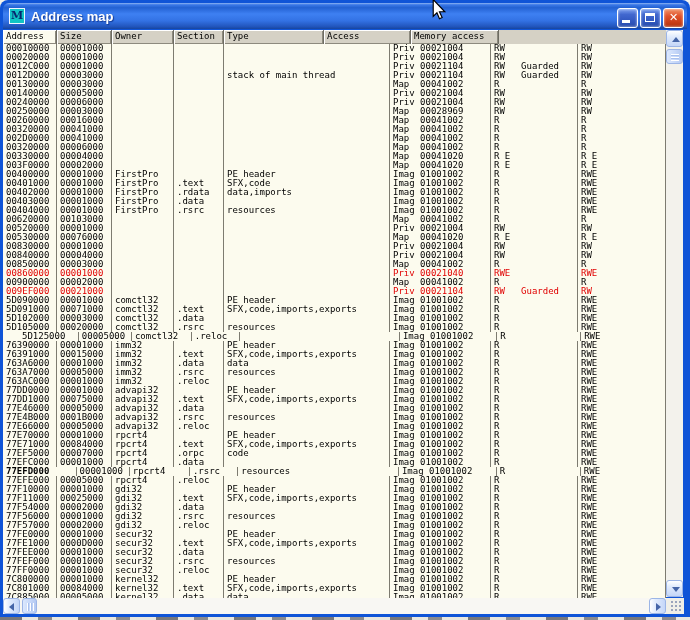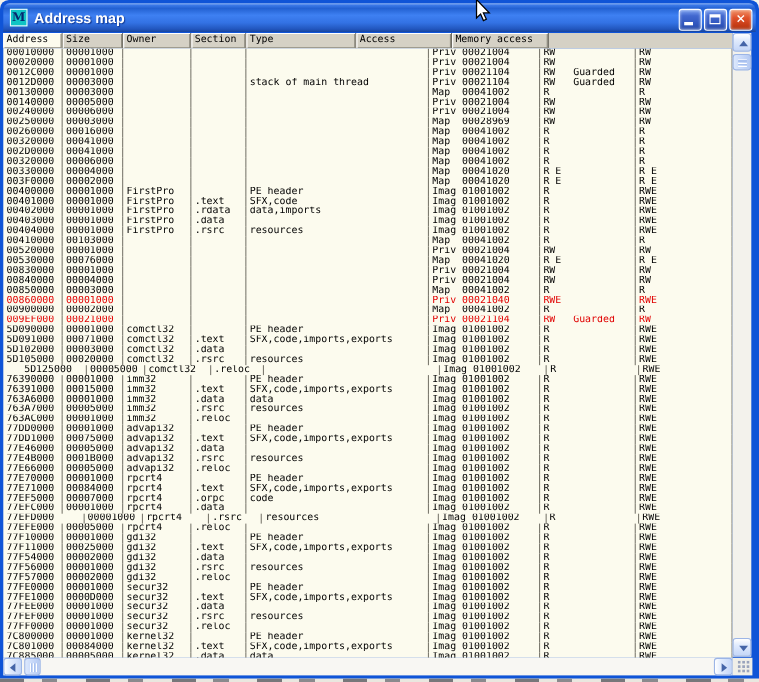--- a/index.html
+++ b/index.html
@@ -286,21 +286,21 @@
           <div class="cell" style="width: 54px;">00404000</div>
           <div class="cell" style="width: 55px;">00001000</div>
           <div class="cell" style="width: 62px;">FirstPro</div>
           <div class="cell" style="width: 50px;">.rsrc</div>
           <div class="cell" style="width: 166px;">resources</div>
           <div class="cell" style="width: 101px;">Imag 01001002</div>
           <div class="cell" style="width: 87px;">R</div>
           <div class="cell" style="width: 88px;">RWE</div>
         </div>
         <div class="row">
-          <div class="cell" style="width: 54px;">00410000</div>
+          <div class="cell" style="width: 54px;">00620000</div>
           <div class="cell" style="width: 55px;">00103000</div>
           <div class="cell" style="width: 62px;"></div>
           <div class="cell" style="width: 50px;"></div>
           <div class="cell" style="width: 166px;"></div>
           <div class="cell" style="width: 101px;">Map  00041002</div>
           <div class="cell" style="width: 87px;">R</div>
           <div class="cell" style="width: 88px;">R</div>
         </div>
         <div class="row">
           <div class="cell" style="width: 54px;">00520000</div>
@@ -566,21 +566,21 @@
           <div class="cell" style="width: 54px;">77EFC000</div>
           <div class="cell" style="width: 55px;">00001000</div>
           <div class="cell" style="width: 62px;">rpcrt4</div>
           <div class="cell" style="width: 50px;">.data</div>
           <div class="cell" style="width: 166px;"></div>
           <div class="cell" style="width: 101px;">Imag 01001002</div>
           <div class="cell" style="width: 87px;">R</div>
           <div class="cell" style="width: 88px;">RWE</div>
         </div>
         <div class="row">
-          <div class="cell" style="width: 76px;">77EFD000</div>
+          <div class="cell" style="width: 76px; font-weight: bold;">77EFD000</div>
           <div class="cell" style="width: 55px;">00001000</div>
           <div class="cell" style="width: 62px;">rpcrt4</div>
           <div class="cell" style="width: 50px;">.rsrc</div>
           <div class="cell" style="width: 166px;">resources</div>
           <div class="cell" style="width: 101px;">Imag 01001002</div>
           <div class="cell" style="width: 87px;">R</div>
           <div class="cell" style="width: 88px;">RWE</div>
         </div>
         <div class="row">
           <div class="cell" style="width: 54px;">77EFE000</div>

